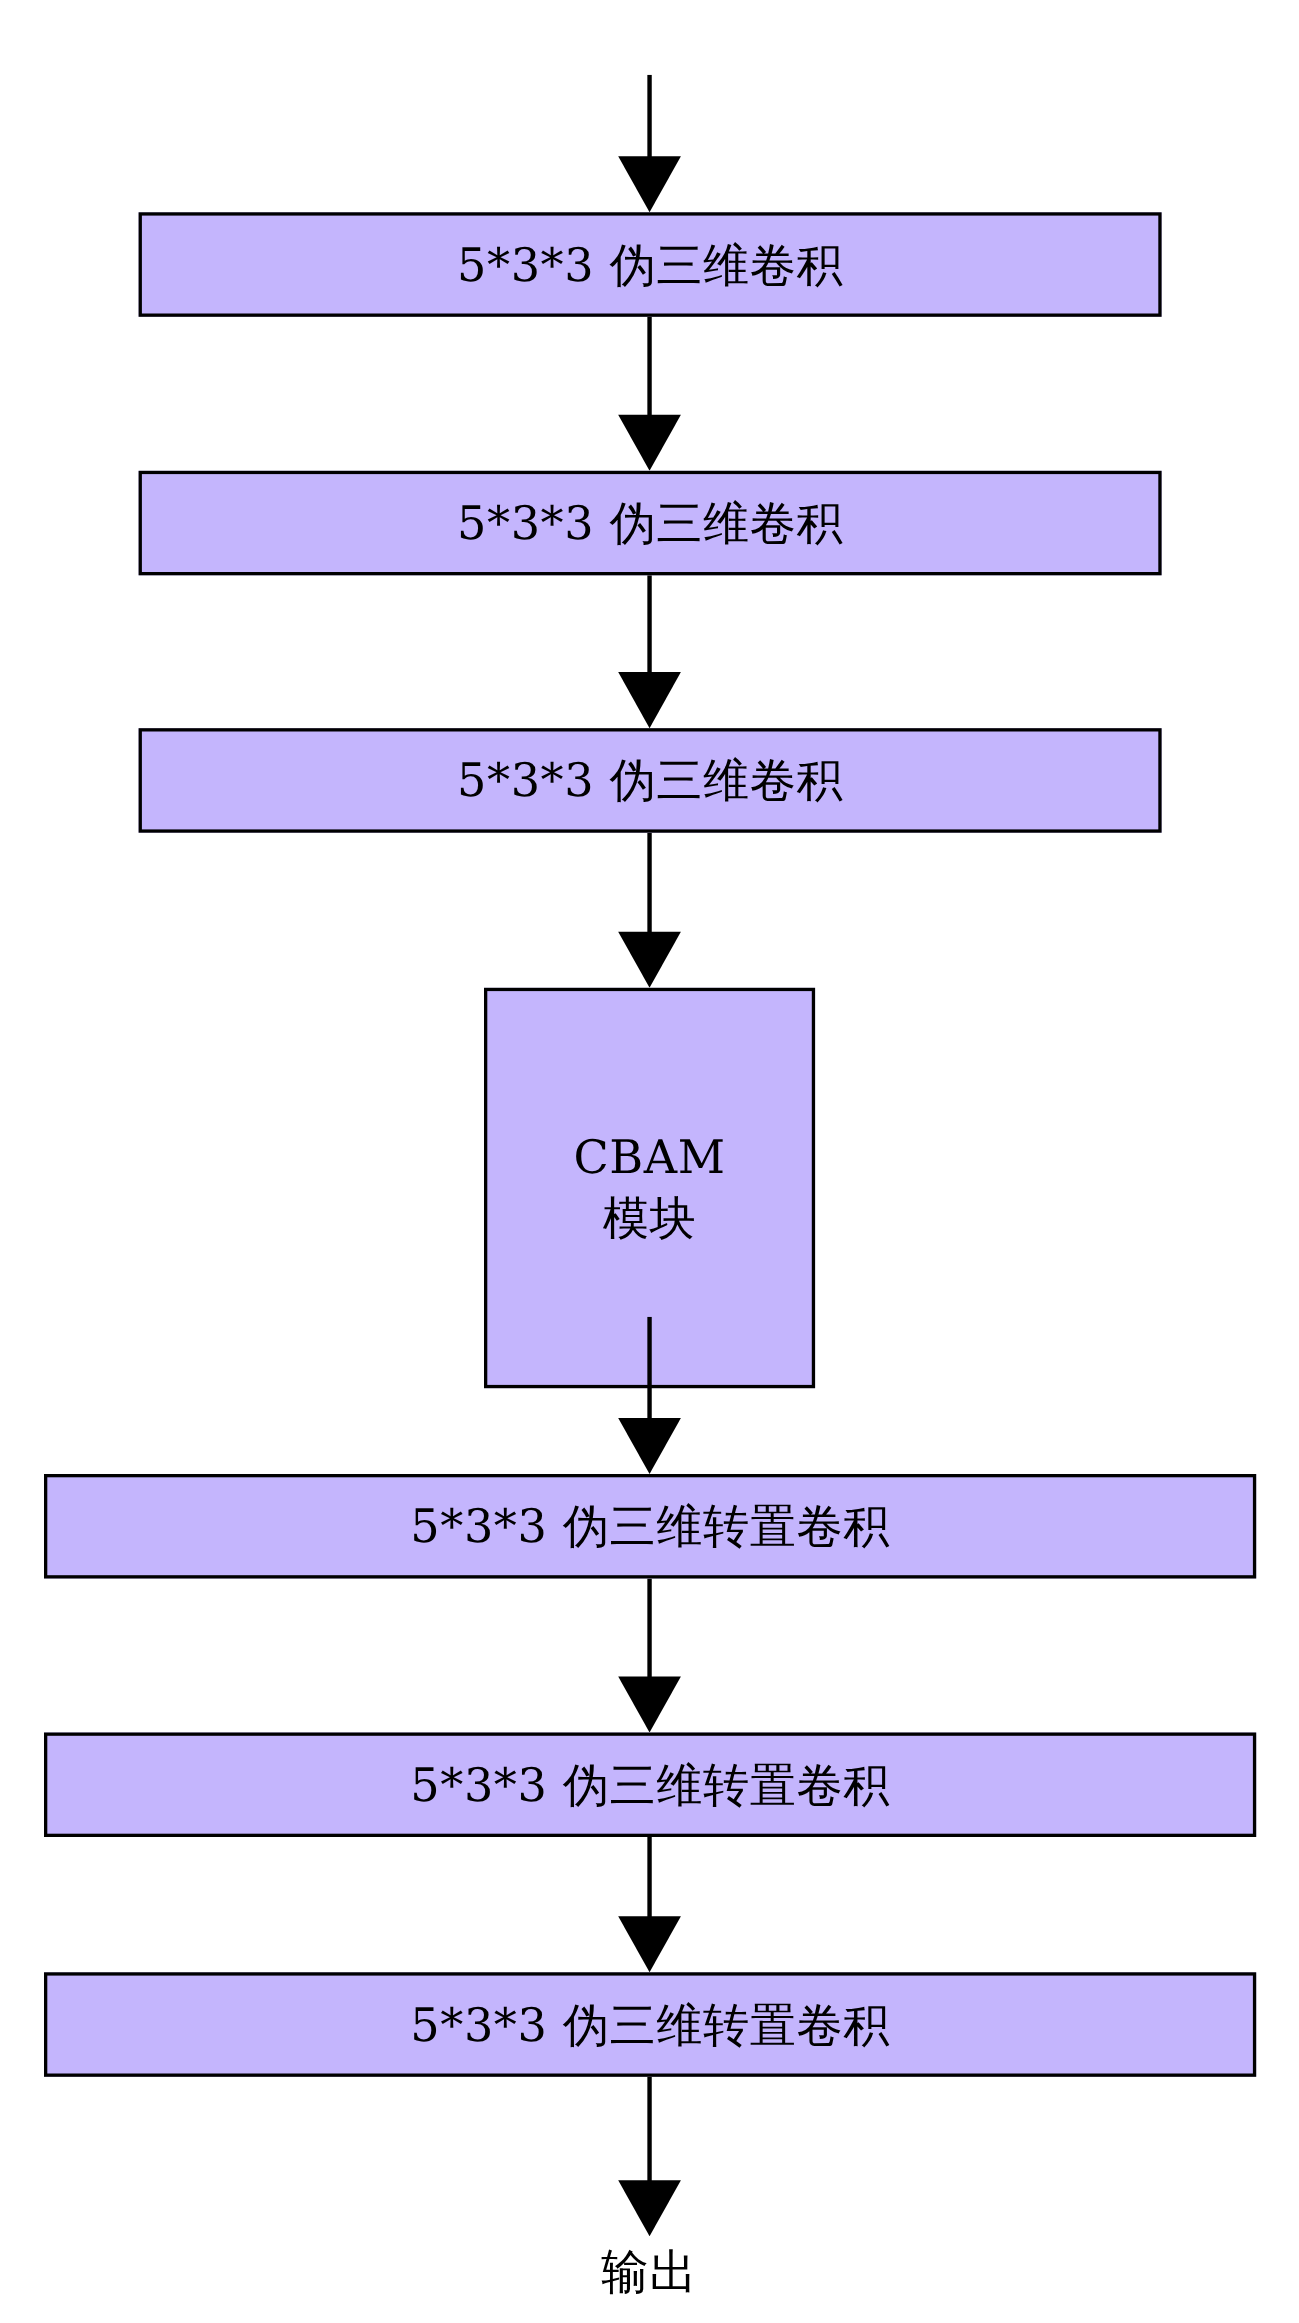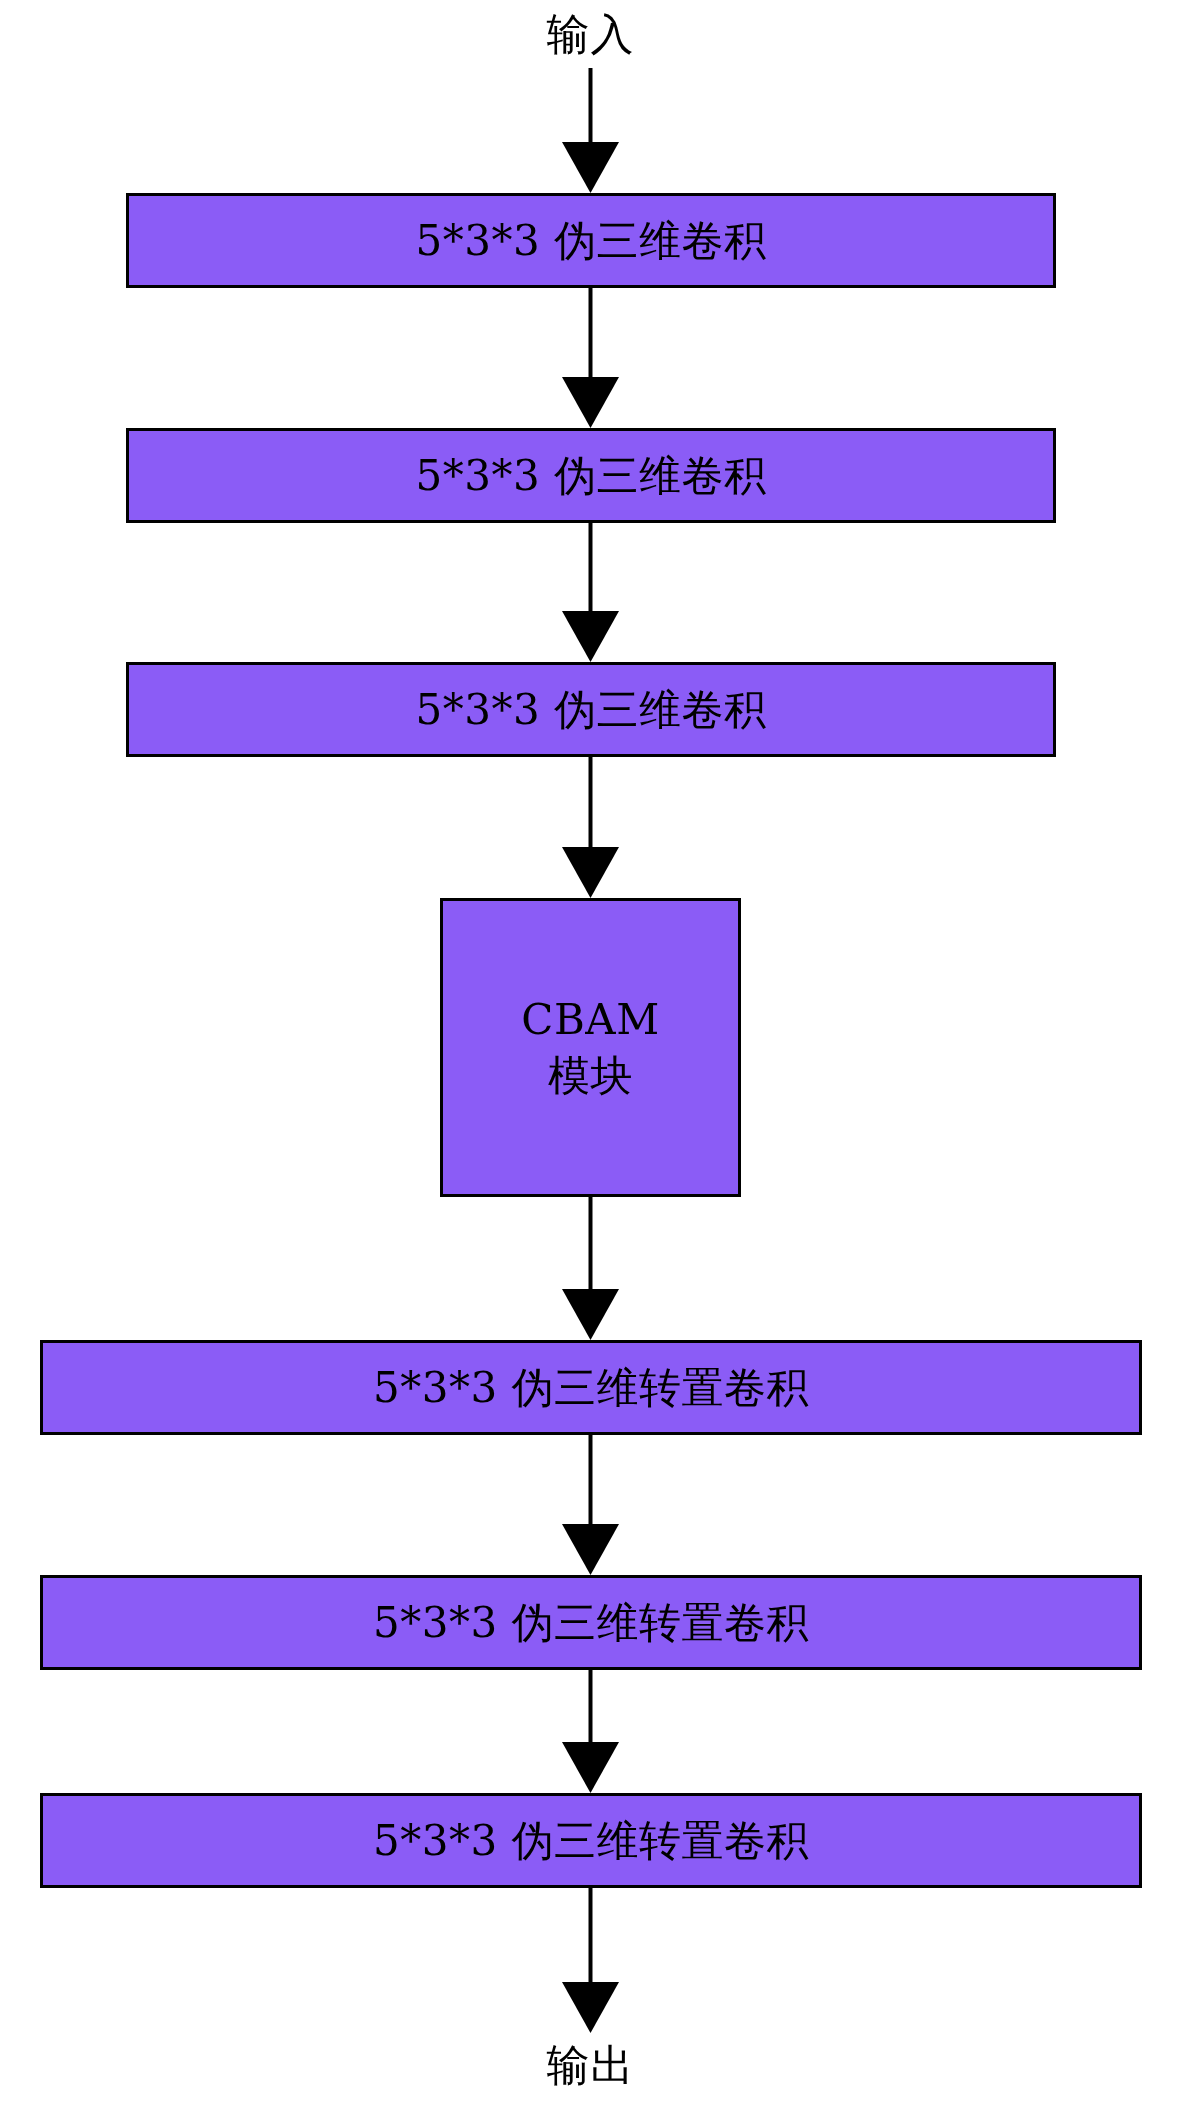--- a/index.html
+++ b/index.html
@@ -28,21 +28,21 @@
     font-size: 43px;
     line-height: 48px;
     letter-spacing: 1px;
     color: #000000;
     white-space: nowrap;
   }
   .node-box {
     position: absolute;
     box-sizing: border-box;
     border: 3px solid #000000;
-    background: #8b5cf6;
+    background: #c4b5fd;
     display: flex;
     align-items: center;
     justify-content: center;
   }
   .node-label {
     font-family: "DejaVu Serif", "Liberation Serif", serif;
     font-size: 42px;
     line-height: 52px;
     text-align: center;
     color: #000000;
@@ -58,21 +58,20 @@
   }
   .connector svg {
     display: block;
   }
 </style>
 </head>
 <body>
 
 <div id="canvas">
 
-  <div class="endpoint-label" style="top:10px;">输入</div>
 
   <div class="connector" style="left:561px; top:68px; width:59px; height:125px;">
     <svg width="59" height="125" viewBox="0 0 59 125" xmlns="http://www.w3.org/2000/svg">
       <line x1="29.5" y1="0" x2="29.5" y2="78" stroke="#000000" stroke-width="4"></line>
       <polygon points="1,74 58,74 29.5,125" fill="#000000"></polygon>
     </svg>
   </div>
 
   <div class="node-box" style="left:126px; top:193px; width:930px; height:95px;">
     <span class="node-label">5*3*3 伪三维卷积</span>
@@ -100,21 +99,21 @@
     <span class="node-label">5*3*3 伪三维卷积</span>
   </div>
 
   <div class="connector" style="left:561px; top:757px; width:59px; height:141px;">
     <svg width="59" height="141" viewBox="0 0 59 141" xmlns="http://www.w3.org/2000/svg">
       <line x1="29.5" y1="0" x2="29.5" y2="94" stroke="#000000" stroke-width="4"></line>
       <polygon points="1,90 58,90 29.5,141" fill="#000000"></polygon>
     </svg>
   </div>
 
-  <div class="node-box" style="left:440px; top:898px; width:301px; height:299px;">
+  <div class="node-box" style="left:440px; top:898px; width:301px; height:364px;">
     <div class="node-label two-line">
       <div>CBAM</div>
       <div>模块</div>
     </div>
   </div>
 
   <div class="connector" style="left:561px; top:1197px; width:59px; height:143px;">
     <svg width="59" height="143" viewBox="0 0 59 143" xmlns="http://www.w3.org/2000/svg">
       <line x1="29.5" y1="0" x2="29.5" y2="96" stroke="#000000" stroke-width="4"></line>
       <polygon points="1,92 58,92 29.5,143" fill="#000000"></polygon>

